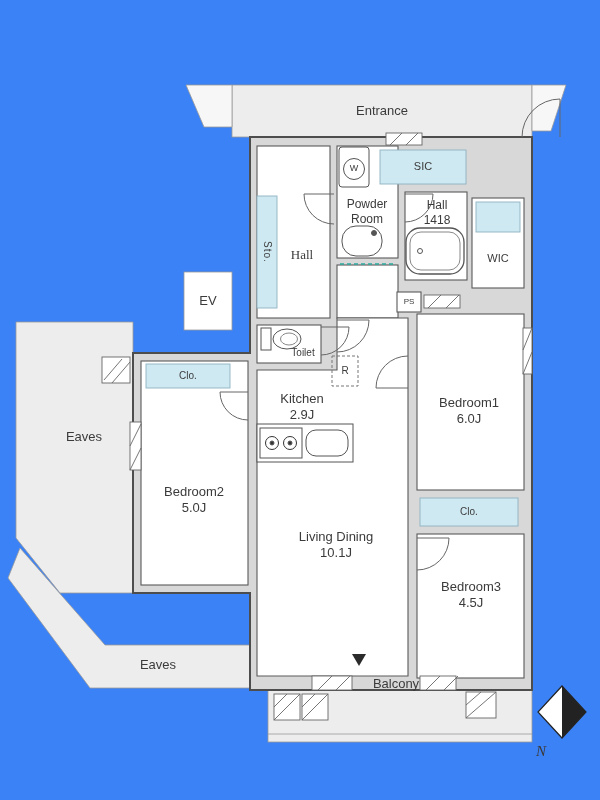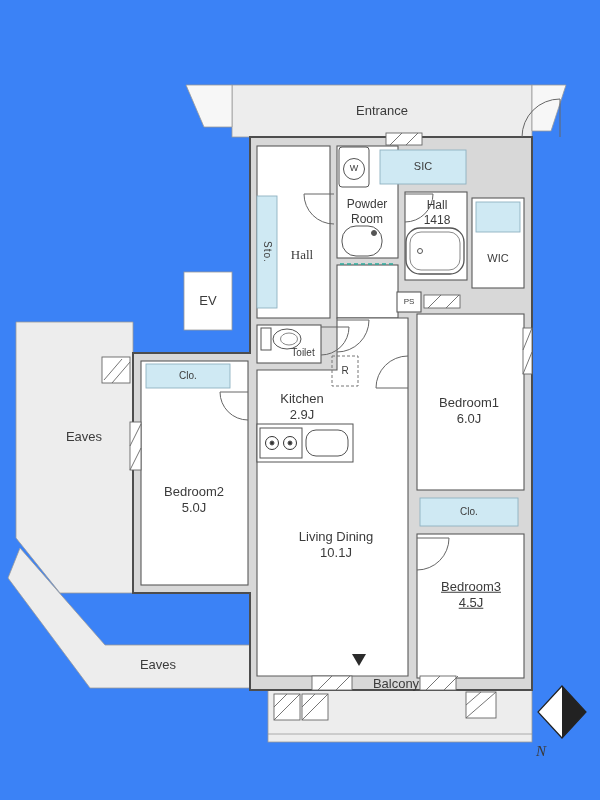--- a/index.html
+++ b/index.html
@@ -199,21 +199,21 @@
       <span>10.1J</span>
     </div>
 <div class="lbl" style="left:469px;top:404px;margin-top:7px;">
       <span>Bedroom1</span>
       <span>6.0J</span>
     </div>
 <div class="lbl" style="left:194px;top:500px;">
       <span>Bedroom2</span>
       <span>5.0J</span>
     </div>
-<div class="lbl" style="left:471px;top:595px;text-decoration:underline;">
+<div class="lbl" style="left:471px;top:595px;">
       <span>Bedroom3</span>
       <span>4.5J</span>
     </div>
 <div class="lbl tiny" style="left:188px;top:376px;">
       <span>Clo.</span>
     </div>
 <div class="lbl tiny" style="left:469px;top:512px;">
       <span>Clo.</span>
     </div>
 <div class="lbl" style="left:84px;top:437px;">

